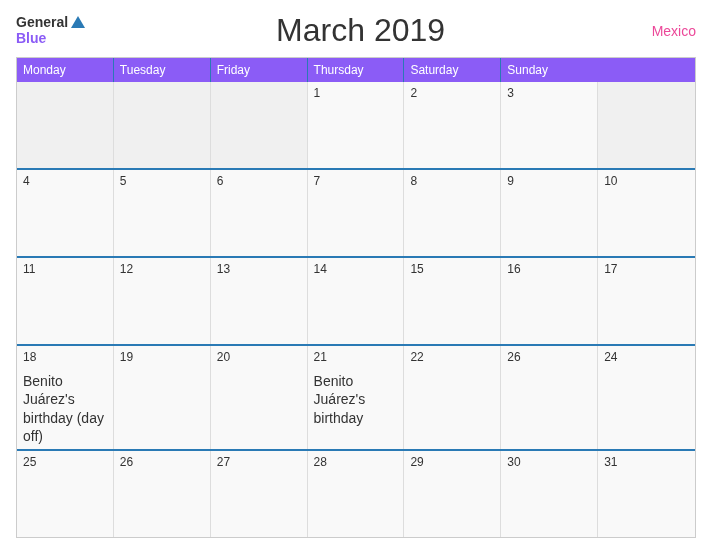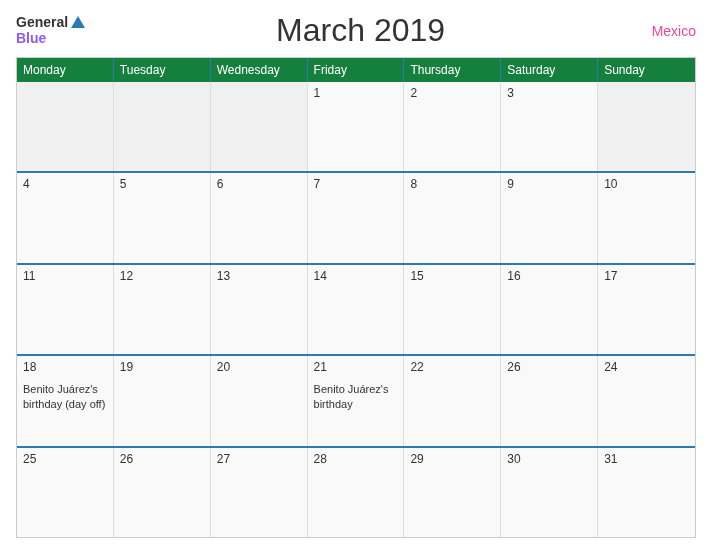--- a/index.html
+++ b/index.html
@@ -44,21 +44,21 @@
     }
     .calendar {
       flex: 1;
       border: 1px solid #ccc;
       display: flex;
       flex-direction: column;
     }
     .cal-header-row {
       display: grid;
       grid-template-columns: repeat(7, 1fr);
-      background: #15803d;
+      background: #8b5cf6;
     }
     .cal-header-cell {
       color: #fff;
       font-size: 12px;
       padding: 5px 6px;
       border-right: 1px solid #2a7ab5;
     }
     .cal-header-cell:last-child {
       border-right: none;
     }
@@ -91,21 +91,21 @@
     .cal-cell.empty {
       background: #f0f0f0;
     }
     .day-number {
       font-size: 12px;
       color: #333;
       display: block;
       margin-bottom: 2px;
     }
     .event-text {
-      font-size: 11px;
+      font-size: 14px;
       color: #333;
       line-height: 1.3;
       margin-top: 8px;
     }
   </style>
 </head>
 <body>
 
 <div class="page">
   <div class="header">
@@ -122,21 +122,20 @@
       
     </div>
     <h1 class="title">March 2019</h1>
     <div class="country">Mexico</div>
   </div>
 
   <div class="calendar">
     <div class="cal-header-row">
     <div class="cal-header-cell">Monday</div>
         <div class="cal-header-cell">Tuesday</div>
-        <div class="cal-header-cell">Wednesday</div>
         <div class="cal-header-cell">Friday</div>
         <div class="cal-header-cell">Thursday</div>
         <div class="cal-header-cell">Saturday</div>
         <div class="cal-header-cell">Sunday</div>
       </div>
     <div class="cal-body">
     <div class="cal-week">
           <div class="cal-cell empty"></div>
           <div class="cal-cell empty"></div>
           <div class="cal-cell empty"></div>

